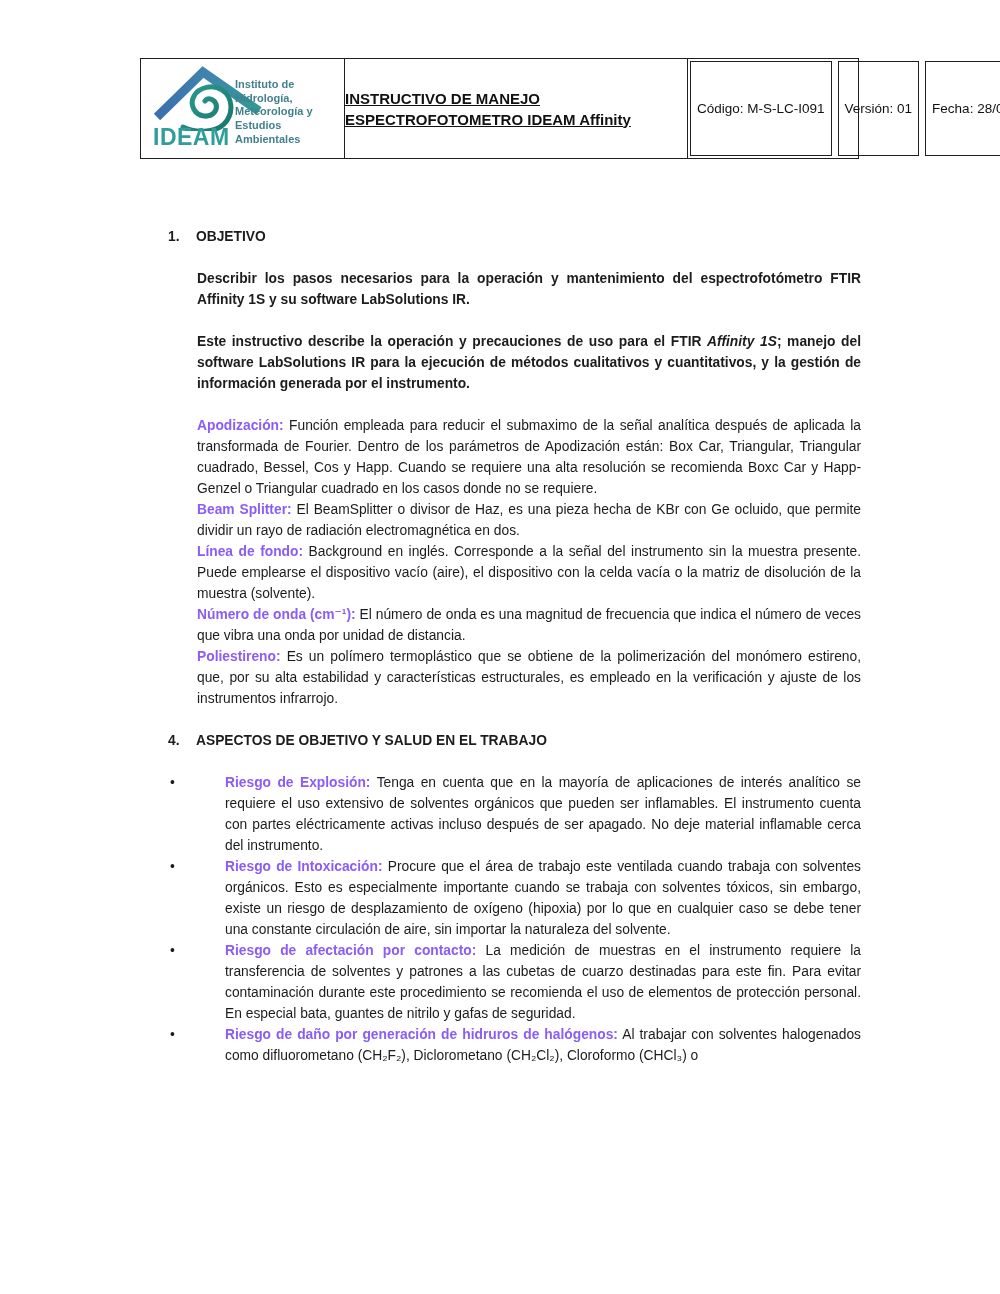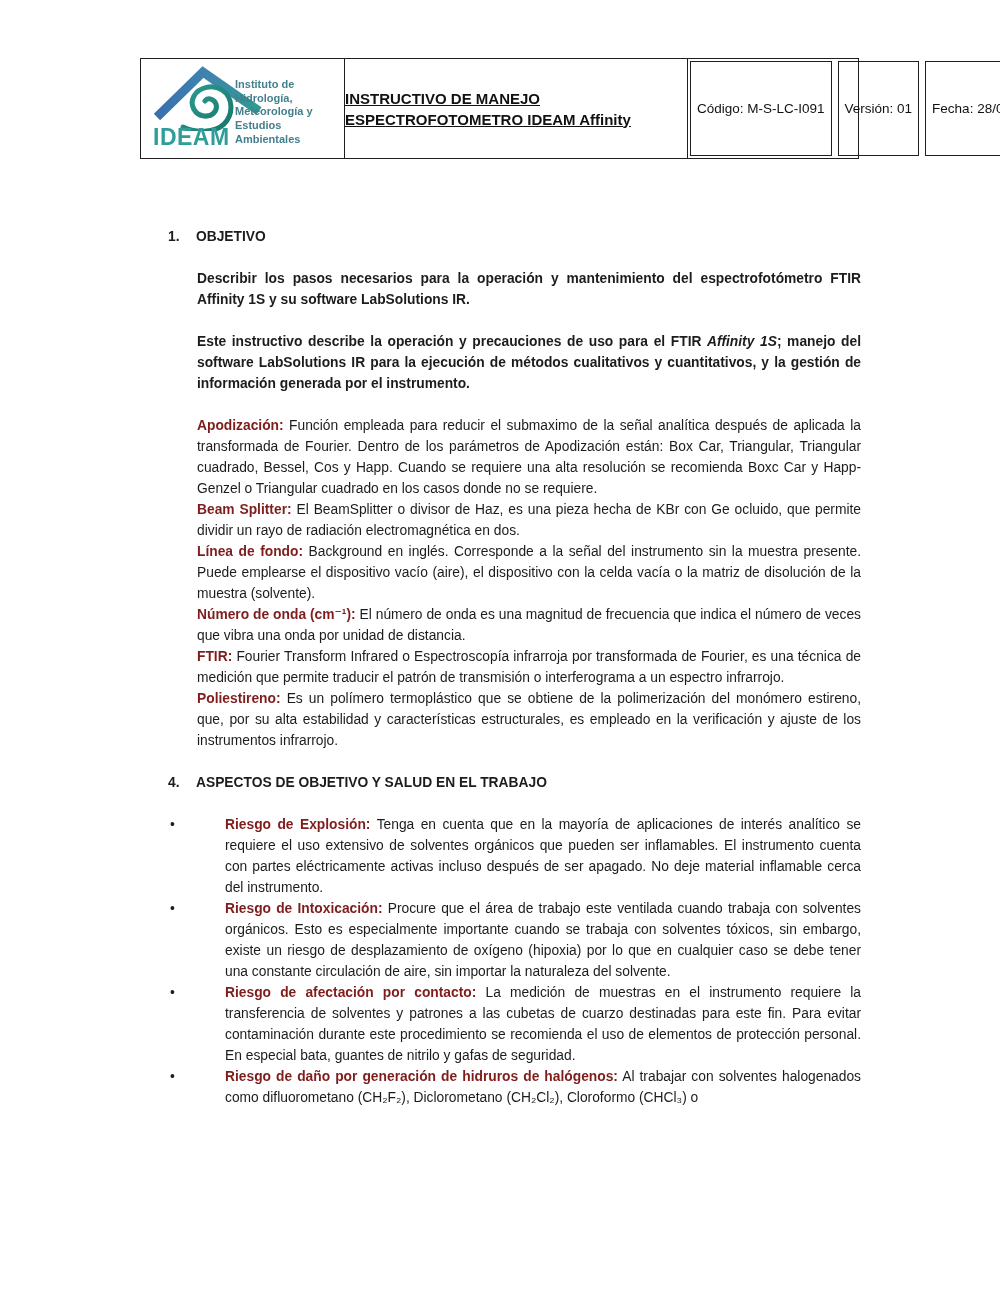--- a/index.html
+++ b/index.html
@@ -53,21 +53,21 @@
   .sec{font-weight:bold;text-align:left;}
   .sec .num{display:inline-block;width:28px;}
   .para{margin:0 0 0 29px;font-weight:bold;}
   .defs{margin-left:29px;}
   .def{margin:0;}
   .bullets{position:relative;}
   .bullet-item{position:relative;padding-left:57px;margin:0;}
   .bullet-mark{position:absolute;left:2px;top:0;}
   .mt21{margin-top:21px;}
   .mt29{margin-top:29px;}
-  b{color:#7f1d1d;}
+  b{color:#8b5cf6;}
 </style>
 </head>
 <body>
 
 <div class="page">
 
   <div class="header-table">
 
     <div class="logo-cell">
       <div class="logo-wrap">
@@ -124,21 +124,20 @@
 
     <p class="para mt21">
       <span>Este instructivo describe la operación y precauciones de uso para el FTIR </span><i>Affinity 1S</i><span>; manejo del software LabSolutions IR para la ejecución de métodos cualitativos y cuantitativos, y la gestión de información generada por el instrumento.</span>
     </p>
 
     <div class="defs mt21">
       <p class="def"><b>Apodización:</b><span> Función empleada para reducir el submaximo de la señal analítica después de aplicada la transformada de Fourier. Dentro de los parámetros de Apodización están: Box Car, Triangular, Triangular cuadrado, Bessel, Cos y Happ. Cuando se requiere una alta resolución se recomienda Boxc Car y Happ-Genzel o Triangular cuadrado en los casos donde no se requiere.</span></p>
       <p class="def"><b>Beam Splitter:</b><span> El BeamSplitter o divisor de Haz, es una pieza hecha de KBr con Ge ocluido, que permite dividir un rayo de radiación electromagnética en dos.</span></p>
       <p class="def"><b>Línea de fondo:</b><span> Background en inglés. Corresponde a la señal del instrumento sin la muestra presente. Puede emplearse el dispositivo vacío (aire), el dispositivo con la celda vacía o la matriz de disolución de la muestra (solvente).</span></p>
       <p class="def"><b>Número de onda (cm⁻¹):</b><span> El número de onda es una magnitud de frecuencia que indica el número de veces que vibra una onda por unidad de distancia.</span></p>
-      <p class="def"><b>FTIR:</b><span> Fourier Transform Infrared o Espectroscopía infrarroja por transformada de Fourier, es una técnica de medición que permite traducir el patrón de transmisión o interferograma a un espectro infrarrojo.</span></p>
       <p class="def"><b>Poliestireno:</b><span> Es un polímero termoplástico que se obtiene de la polimerización del monómero estireno, que, por su alta estabilidad y características estructurales, es empleado en la verificación y ajuste de los instrumentos infrarrojo.</span></p>
     </div>
 
     <div class="sec mt21">
       <span class="num">4.</span><span>ASPECTOS DE OBJETIVO Y SALUD EN EL TRABAJO</span>
     </div>
     <div class="bullets mt21">
       <p class="bullet-item"><span class="bullet-mark">•</span><b>Riesgo de Explosión:</b><span> Tenga en cuenta que en la mayoría de aplicaciones de interés analítico se requiere el uso extensivo de solventes orgánicos que pueden ser inflamables. El instrumento cuenta con partes eléctricamente activas incluso después de ser apagado. No deje material inflamable cerca del instrumento.</span></p>
       <p class="bullet-item"><span class="bullet-mark">•</span><b>Riesgo de Intoxicación:</b><span> Procure que el área de trabajo este ventilada cuando trabaja con solventes orgánicos. Esto es especialmente importante cuando se trabaja con solventes tóxicos, sin embargo, existe un riesgo de desplazamiento de oxígeno (hipoxia) por lo que en cualquier caso se debe tener una constante circulación de aire, sin importar la naturaleza del solvente.</span></p>
       <p class="bullet-item"><span class="bullet-mark">•</span><b>Riesgo de afectación por contacto:</b><span> La medición de muestras en el instrumento requiere la transferencia de solventes y patrones a las cubetas de cuarzo destinadas para este fin. Para evitar contaminación durante este procedimiento se recomienda el uso de elementos de protección personal. En especial bata, guantes de nitrilo y gafas de seguridad.</span></p>

